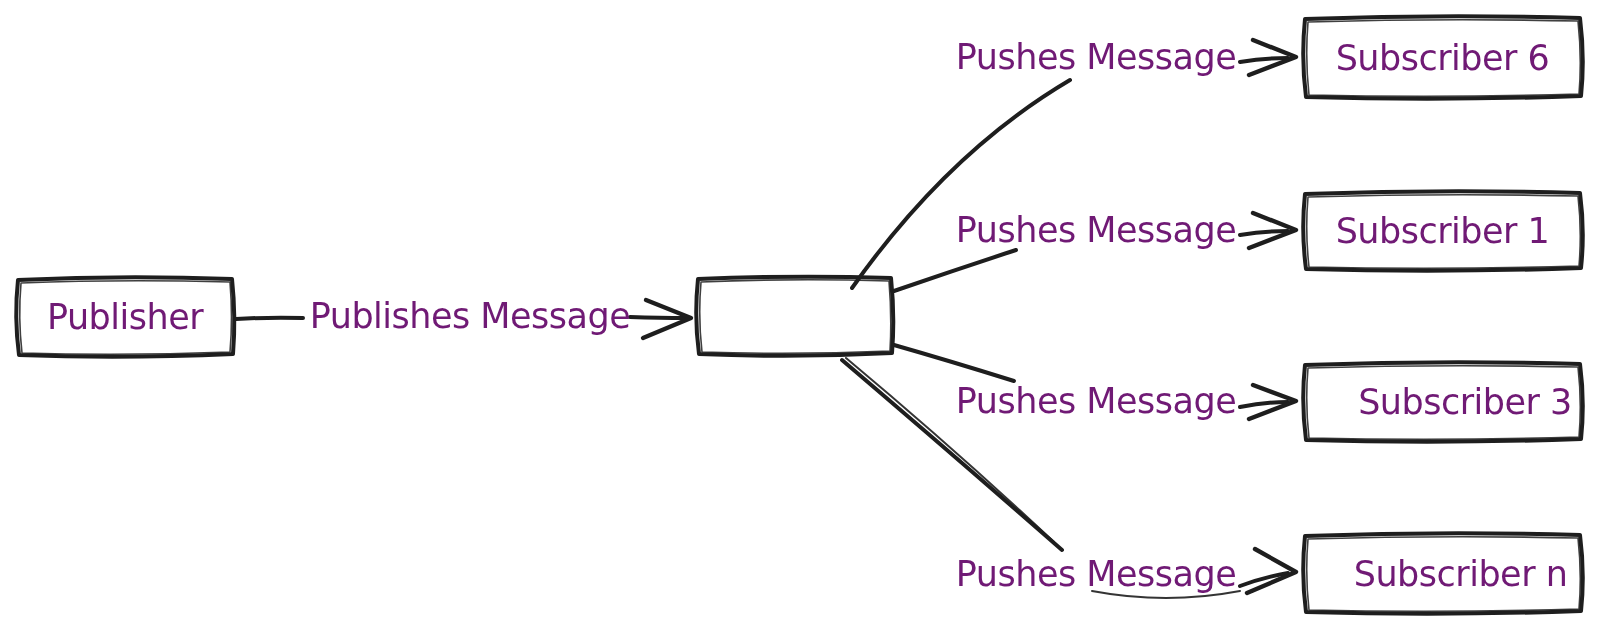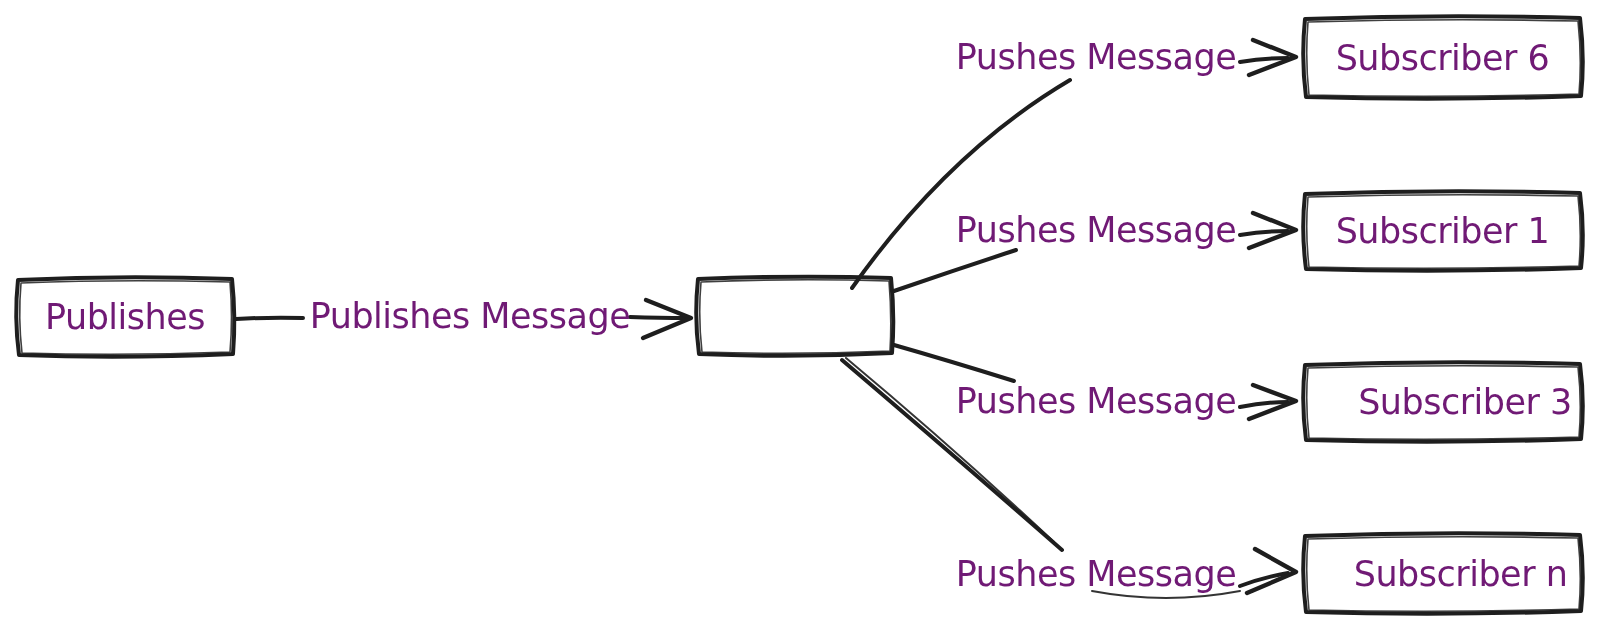--- a/index.html
+++ b/index.html
@@ -148,21 +148,21 @@
 
     <g>
       <path class="edge-stroke" d="M 842 360 Q 950 452 1062 550"></path>
       <path class="edge-stroke-thin" d="M 846 358 Q 956 450 1054 542"></path>
       <path class="edge-stroke-thin" d="M 1092 591 Q 1166 605 1240 591"></path>
       <path class="edge-stroke" d="M 1240 586 Q 1264 577 1288 573"></path>
       <path class="head-stroke" d="M 1255 549 L 1296 572 L 1247 593"></path>
     </g>
   </svg>
 
-  <div class="node-label lbl-publisher">Publishes</div>
+  <div class="node-label lbl-publisher">Publisher</div>
   <div class="node-label lbl-sub1">Subscriber 6</div>
   <div class="node-label lbl-sub2">Subscriber 1</div>
   <div class="node-label lbl-sub3">Subscriber 3</div>
   <div class="node-label lbl-subn">Subscriber n</div>
 
   <div class="edge-label lbl-publish">Publishes Message</div>
   <div class="edge-label lbl-push1">Pushes Message</div>
   <div class="edge-label lbl-push2">Pushes Message</div>
   <div class="edge-label lbl-push3">Pushes Message</div>
   <div class="edge-label lbl-pushn">Pushes Message</div>

